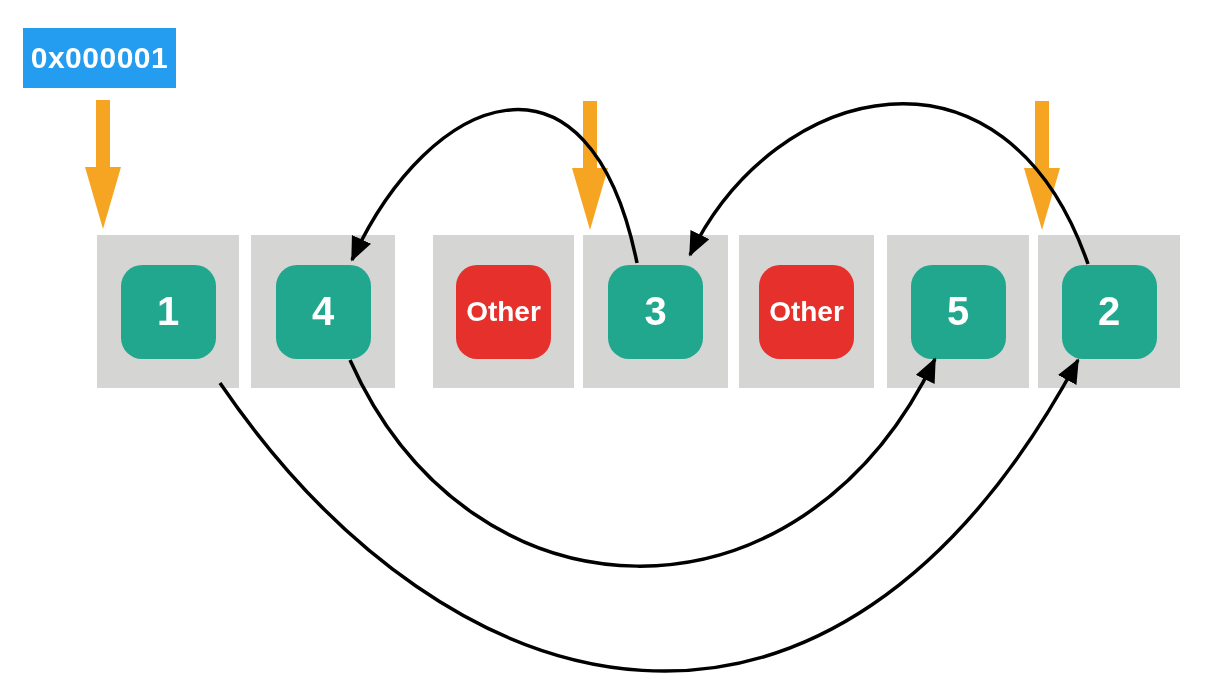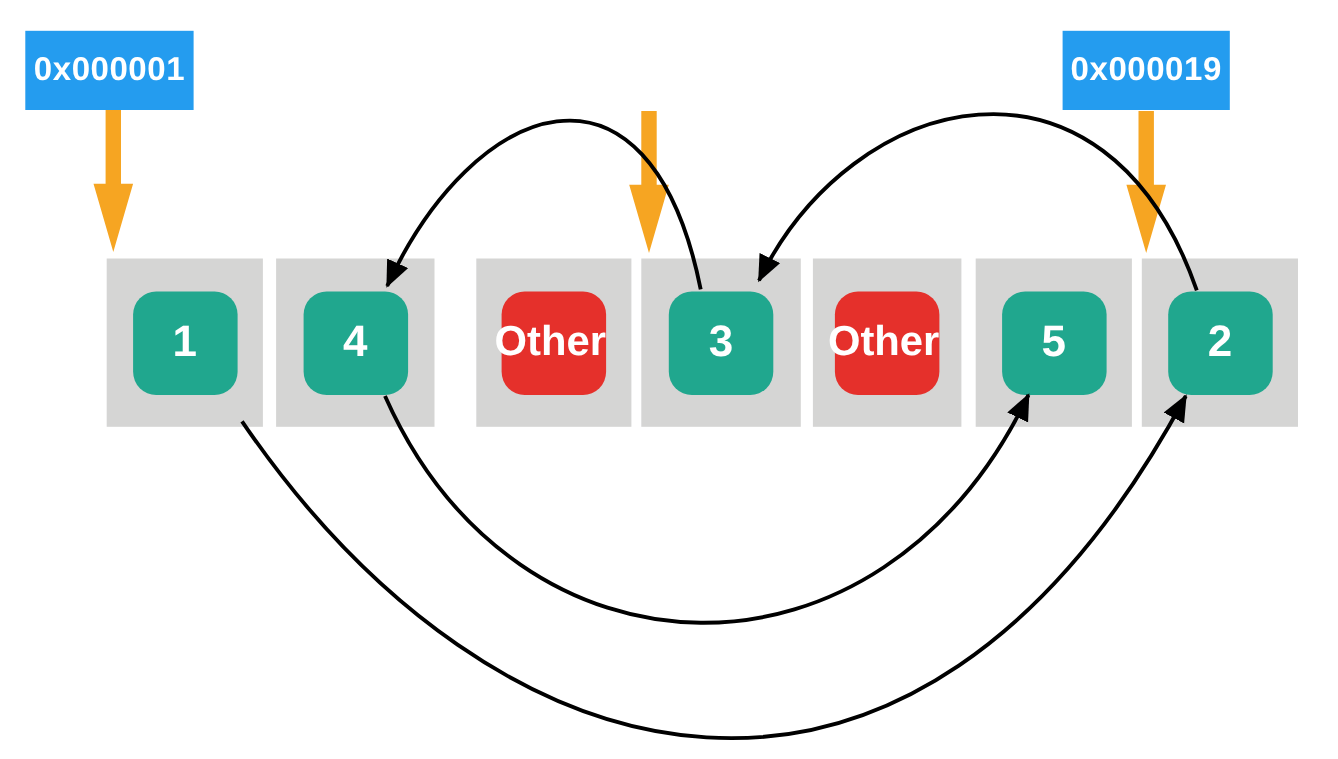--- a/index.html
+++ b/index.html
@@ -4,54 +4,53 @@
 <style>
   html,body{margin:0;padding:0;background:#ffffff;}
   #stage{
     position:relative;
     width:1216px;height:690px;
     background:var(--page-bg,#ffffff);
     font-family:"Liberation Sans", sans-serif;
     overflow:hidden;
   }
   .addr-label{
-    position:absolute;height:72px;
+    position:absolute;height:60px;
     background:var(--label-blue,#249CEF);
     color:#ffffff;font-weight:bold;font-size:30px;
     display:flex;align-items:center;justify-content:center;
     letter-spacing:0.5px;
   }
   .mem-cell{
     position:absolute;top:235px;height:153px;
     background:var(--cell-gray,#D5D5D4);
     display:flex;align-items:center;justify-content:center;
   }
   .sq{
     width:95px;height:94px;border-radius:21px;
     display:flex;align-items:center;justify-content:center;
     color:#ffffff;font-weight:bold;
   }
   .sq.node{background:var(--node-teal,#20A78E);font-size:40px;}
-  .sq.other{background:var(--other-red,#E5302B);font-size:38px;justify-content:flex-end;}
+  .sq.other{background:var(--other-red,#E5302B);font-size:28px;}
   #overlay{
     position:absolute;left:0;top:0;width:1216px;height:690px;
     z-index:5;pointer-events:none;
   }
   #overlay path.ptr{
     fill:none;stroke:var(--pointer-black,#000);stroke-width:3.5px;
   }
   #overlay polygon.oarrow{fill:var(--arrow-orange,#F6A522);}
 </style>
 </head>
 <body>
 
 <div id="stage">
 
   <div class="addr-label" style="left:23px;top:28px;width:153px;">0x000001</div>
-  <div class="addr-label" style="left:966px;top:28px;width:152px;">0x000019</div>
 
   <div class="mem-cell" style="left:97px;width:142px;">
     <div class="sq node">
       <span>1</span>
     </div>
   </div>
   <div class="mem-cell" style="left:251px;width:144px;">
     <div class="sq node">
       <span>4</span>
     </div>

